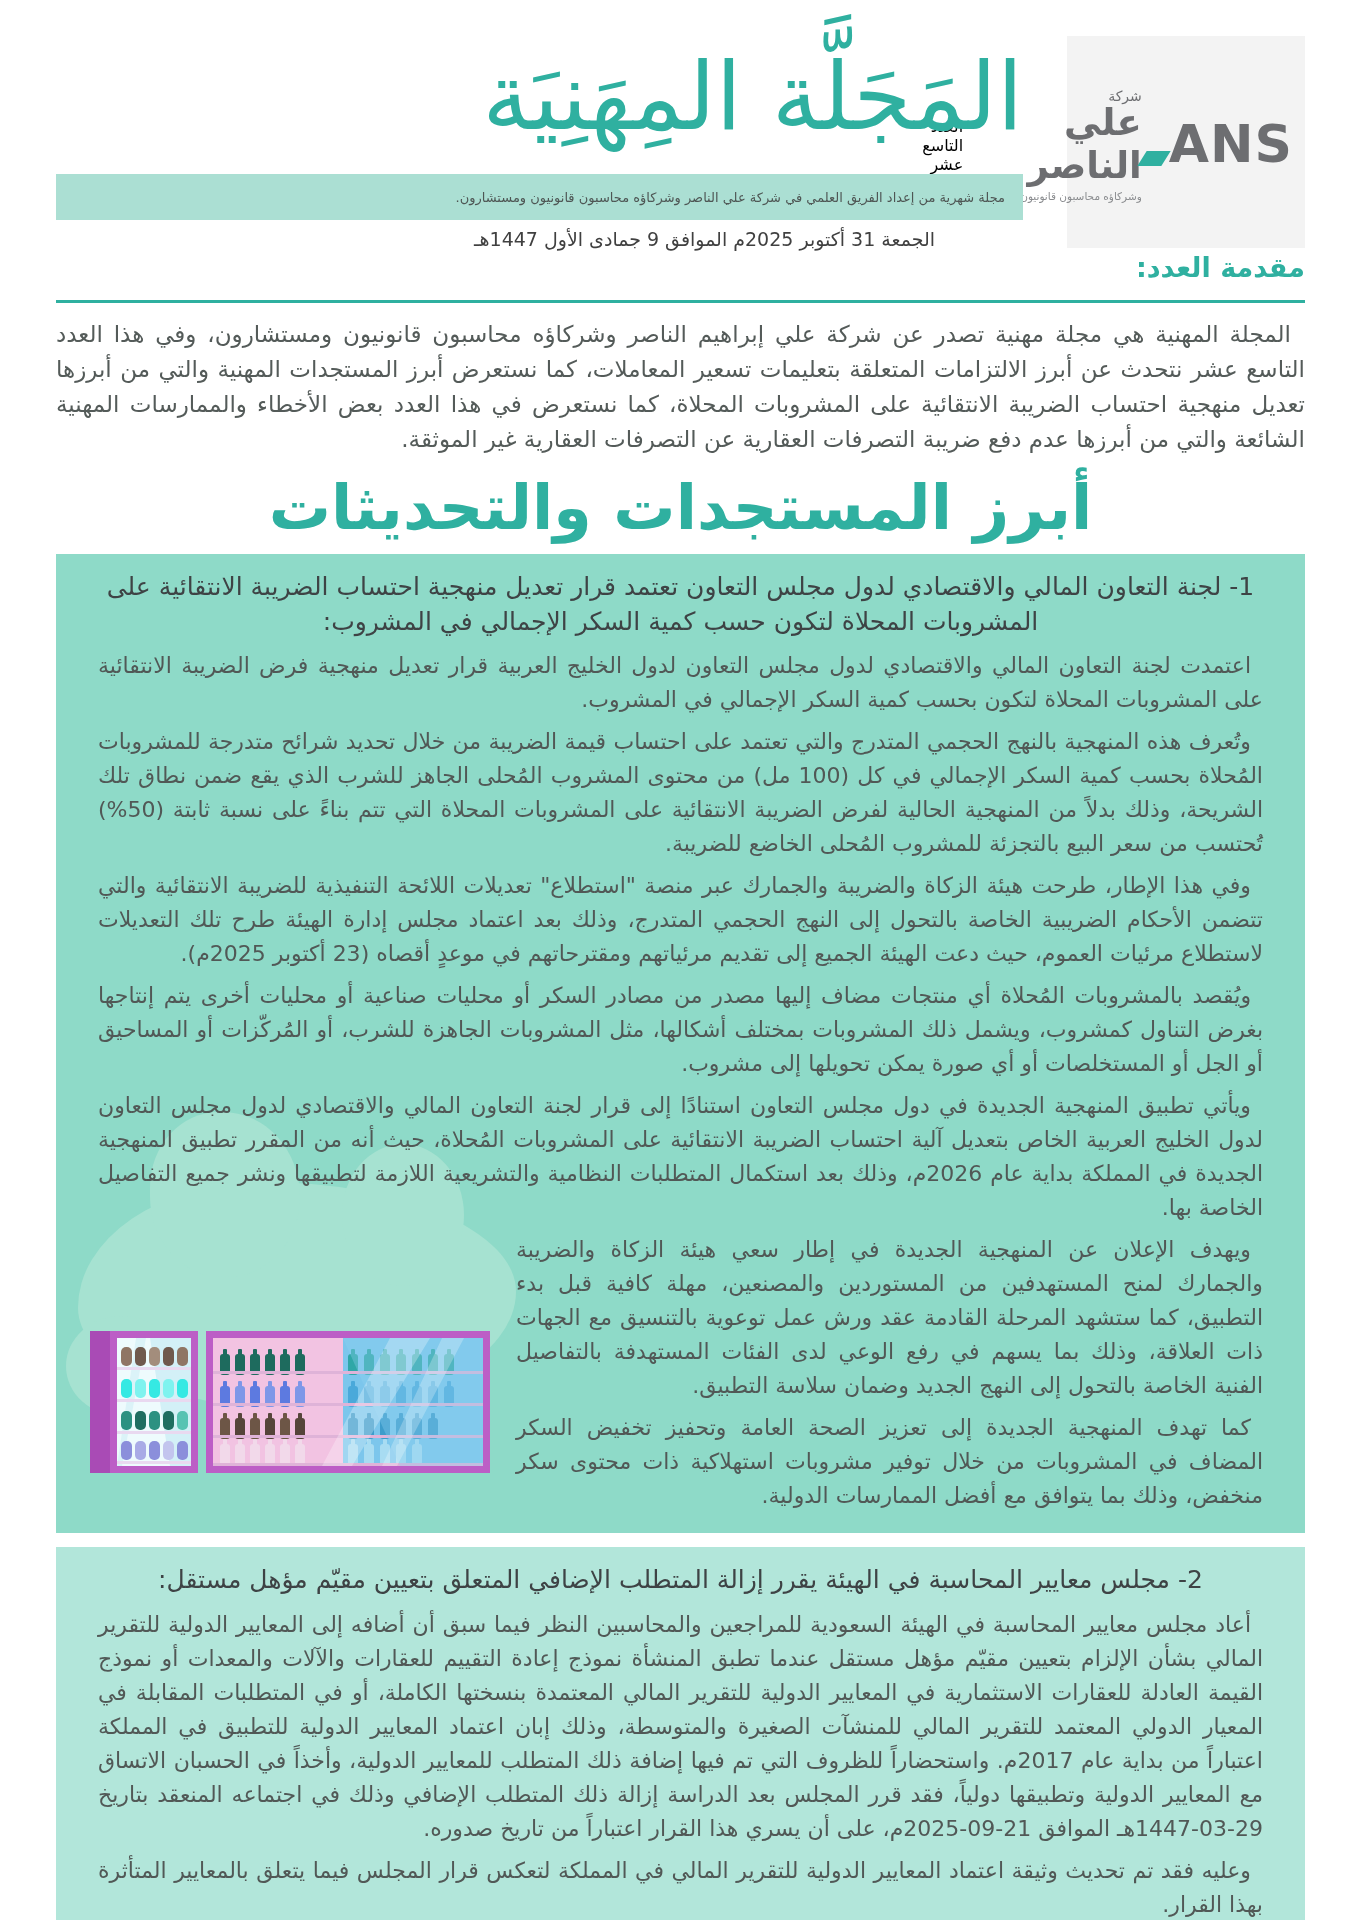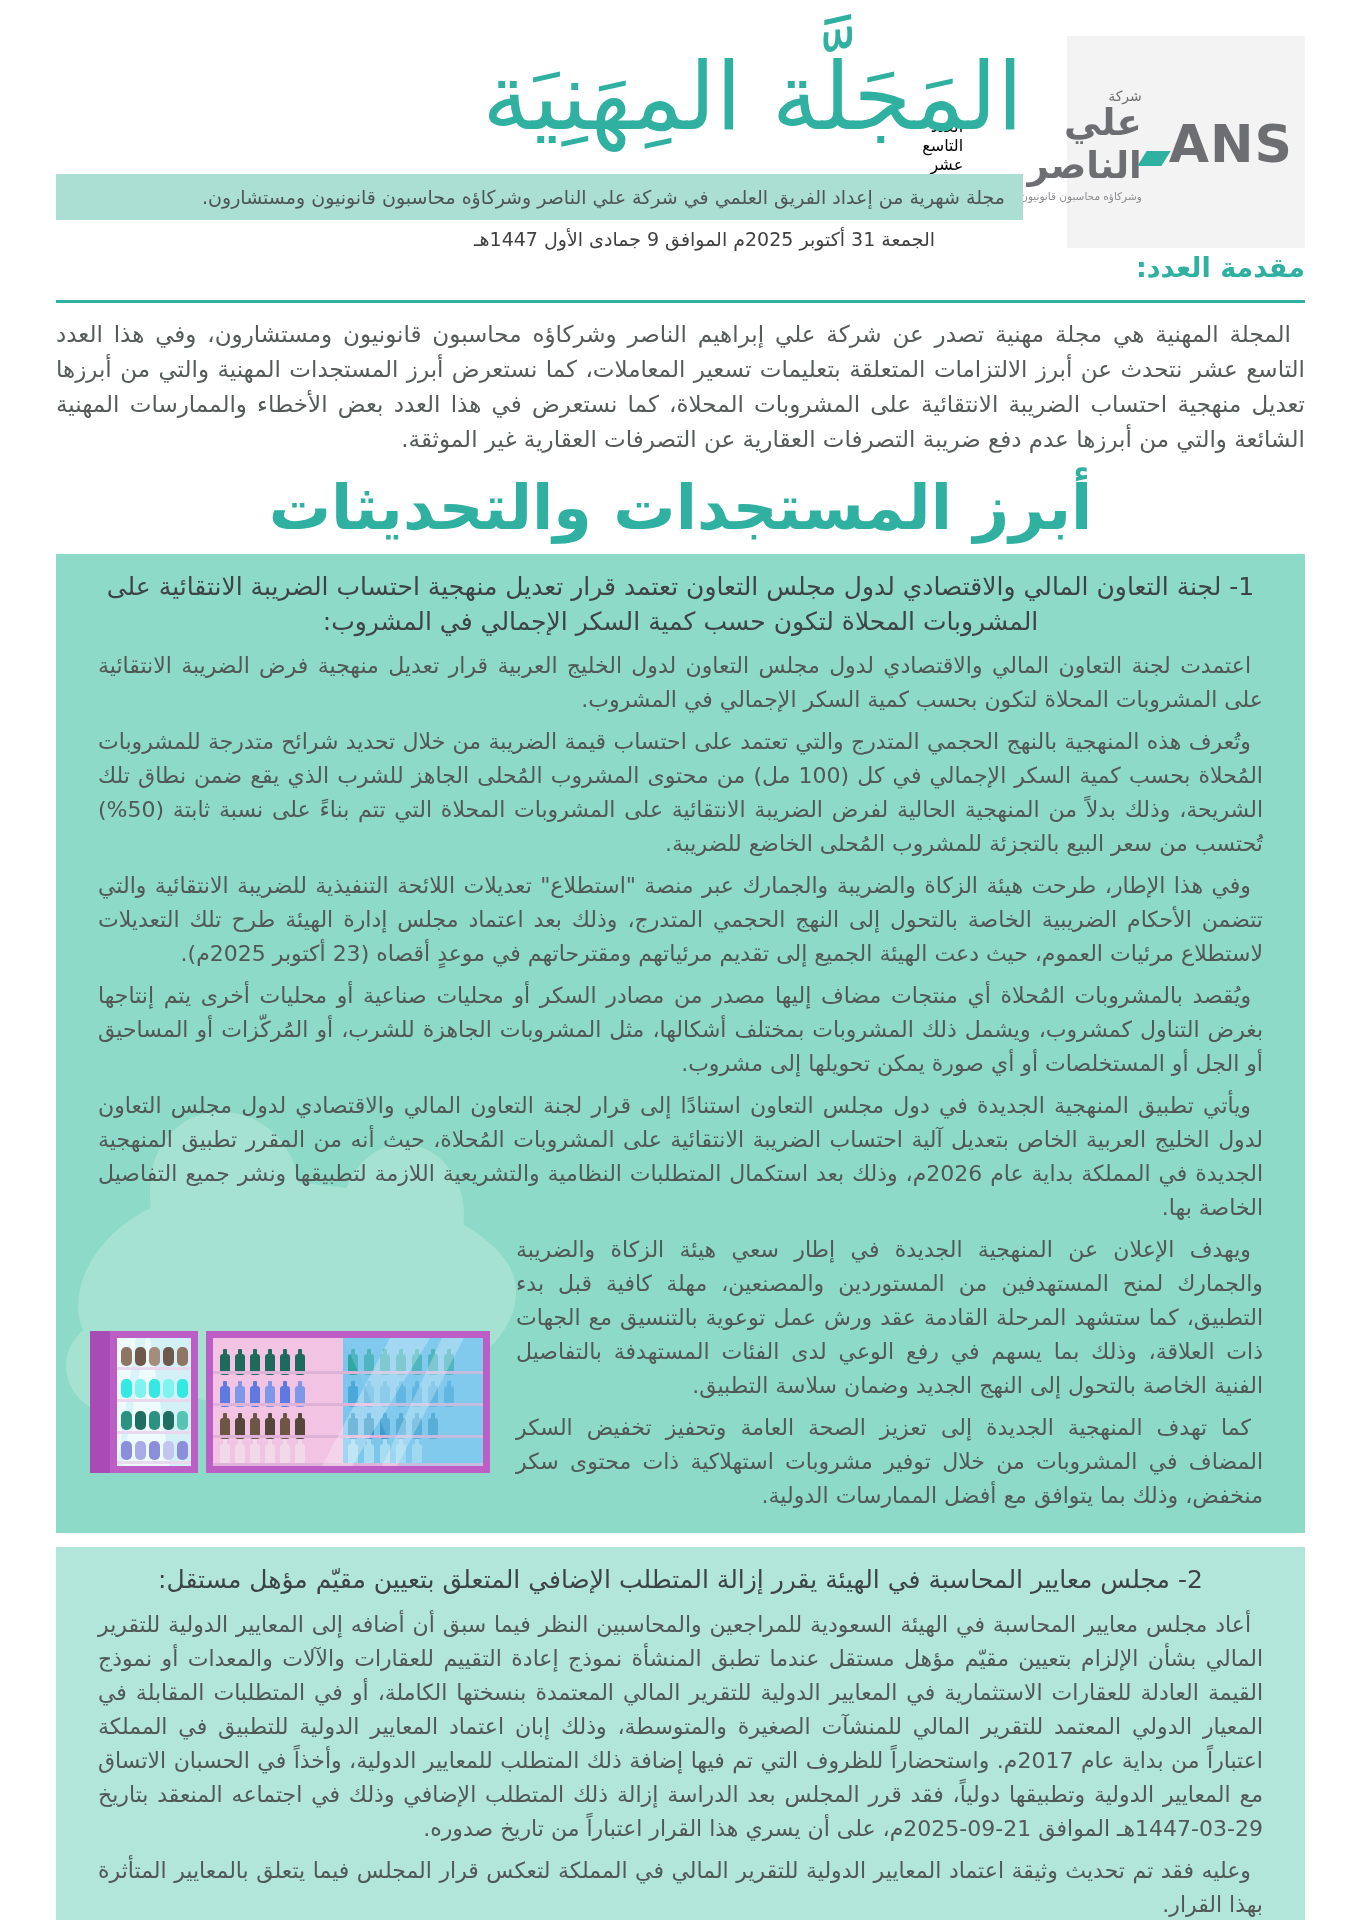--- a/index.html
+++ b/index.html
@@ -19,21 +19,21 @@
   .logo-accent{width:24px;height:15px;background:var(--teal,#2fb0a0);transform:skewX(-32deg);margin-bottom:4px}
   .logo-text{font-size:52px;font-weight:bold;color:var(--logo-gray,#6d6e71);letter-spacing:1px;line-height:1}
   .logo-words{display:flex;flex-direction:column;align-items:center}
   .logo-prefix{align-self:flex-start;font-size:14px;color:var(--logo-gray,#6d6e71);margin-bottom:-2px}
   .logo-name{font-size:37px;font-weight:bold;color:var(--logo-gray,#6d6e71);line-height:1.15}
   .logo-tagline{font-size:10.5px;color:#8a8c8f;margin-top:2px;white-space:nowrap}
   .logo-divider{width:176px;height:2px;background:var(--teal,#2fb0a0);margin:9px 0}
   .issue-label{font-size:16px;color:#000000}
   .head-main{flex:1;min-width:0}
   .mag-title{margin:-14px 0 0;font-size:94px;line-height:1.6;font-weight:normal;color:var(--teal,#2fb0a0);text-align:right;white-space:nowrap}
-  .banner{background:var(--mint-banner,#abdfd3);min-height:46px;display:flex;align-items:center;padding:6px 18px;font-size:19px;color:#4e5654;margin-top:2px}
+  .banner{background:var(--mint-banner,#abdfd3);min-height:46px;display:flex;align-items:center;padding:6px 18px;font-size:13px;color:#4e5654;margin-top:2px}
   .date-line{font-size:19px;color:#404040;padding:8px 88px 0 0;text-align:right}
 
   
   .intro-head{border-bottom:3px solid var(--teal,#2fb0a0);padding-bottom:17px;margin-top:2px}
   .intro-title{font-size:27px;color:var(--teal,#2fb0a0);margin:0;font-weight:bold}
   .intro-text{font-size:23px;line-height:35px;color:var(--text-gray,#545b59);text-align:justify;margin:14px 0 0;text-indent:14px}
 
   
   .updates-title{font-size:62px;color:var(--teal,#2fb0a0);text-align:center;margin:14px 0 10px;font-weight:bold}
   .topic{padding:16px 34px 12px;position:relative}

